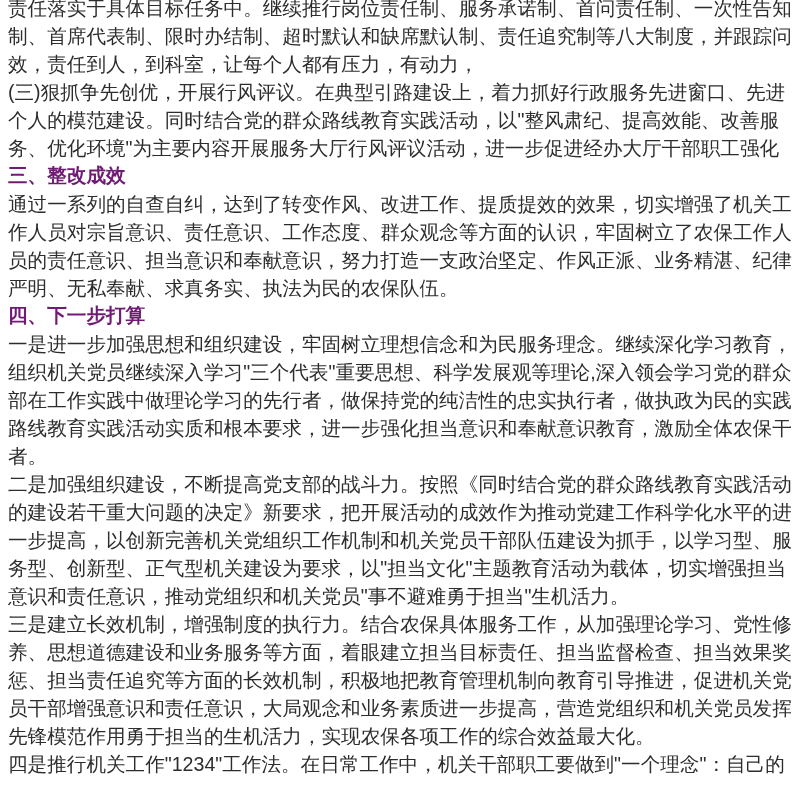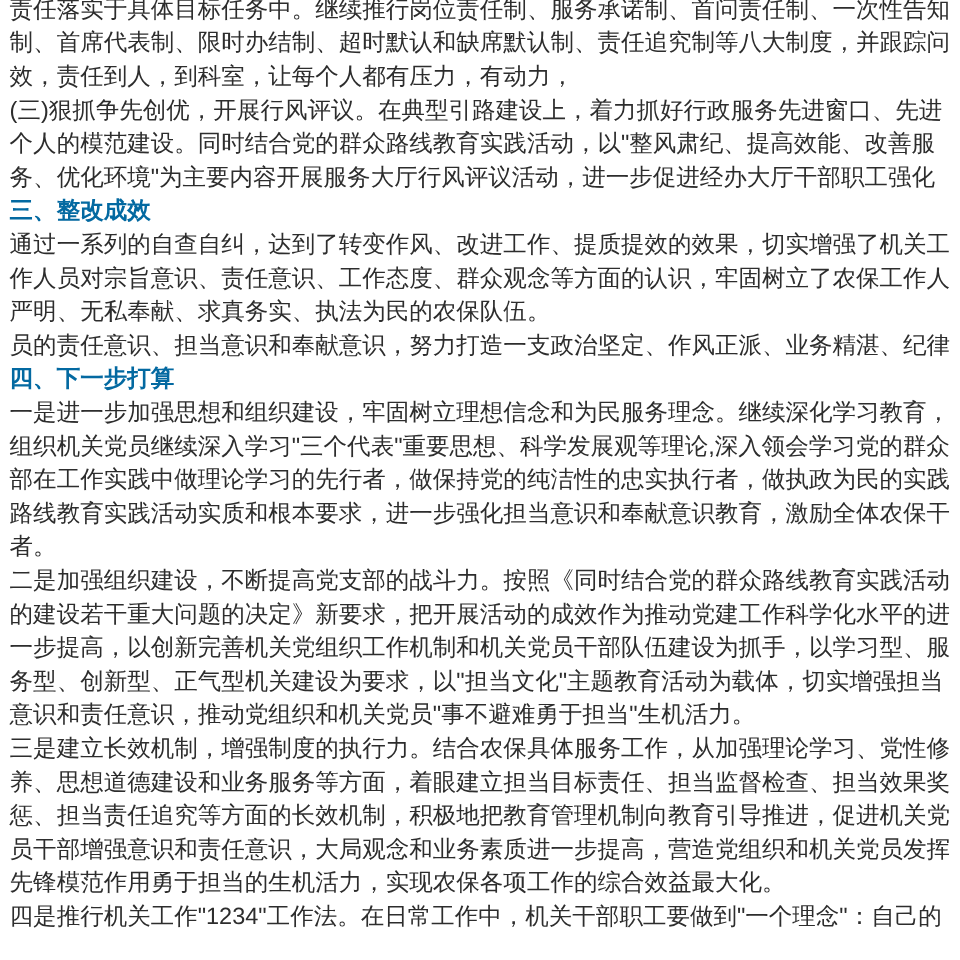--- a/index.html
+++ b/index.html
@@ -24,38 +24,39 @@
   .line {
     font-size: 19.6px;
     line-height: 28px;
     height: 28px;
     white-space: nowrap;
     letter-spacing: 0;
     font-weight: normal;
   }
   .line.bold {
     font-weight: bold;
-    color: #0369a1;
+    color: #701a75;
+    font-family: Liberation Serif, serif;
   }
 </style>
 </head>
 <body>
 
 <div class="doc" id="doc-container">
     <div class="line">责任落实于具体目标任务中。继续推行岗位责任制、服务承诺制、首问责任制、一次性告知</div>
     <div class="line">制、首席代表制、限时办结制、超时默认和缺席默认制、责任追究制等八大制度，并跟踪问</div>
     <div class="line">效，责任到人，到科室，让每个人都有压力，有动力，</div>
     <div class="line">(三)狠抓争先创优，开展行风评议。在典型引路建设上，着力抓好行政服务先进窗口、先进</div>
     <div class="line">个人的模范建设。同时结合党的群众路线教育实践活动，以"整风肃纪、提高效能、改善服</div>
     <div class="line">务、优化环境"为主要内容开展服务大厅行风评议活动，进一步促进经办大厅干部职工强化</div>
     <div class="line bold">三、整改成效</div>
     <div class="line">通过一系列的自查自纠，达到了转变作风、改进工作、提质提效的效果，切实增强了机关工</div>
     <div class="line">作人员对宗旨意识、责任意识、工作态度、群众观念等方面的认识，牢固树立了农保工作人</div>
+    <div class="line">员的责任意识、担当意识和奉献意识，努力打造一支政治坚定、作风正派、业务精湛、纪律</div>
     <div class="line">严明、无私奉献、求真务实、执法为民的农保队伍。</div>
-    <div class="line">员的责任意识、担当意识和奉献意识，努力打造一支政治坚定、作风正派、业务精湛、纪律</div>
     <div class="line bold">四、下一步打算</div>
     <div class="line">一是进一步加强思想和组织建设，牢固树立理想信念和为民服务理念。继续深化学习教育，</div>
     <div class="line">组织机关党员继续深入学习"三个代表"重要思想、科学发展观等理论,深入领会学习党的群众</div>
     <div class="line">部在工作实践中做理论学习的先行者，做保持党的纯洁性的忠实执行者，做执政为民的实践</div>
     <div class="line">路线教育实践活动实质和根本要求，进一步强化担当意识和奉献意识教育，激励全体农保干</div>
     <div class="line">者。</div>
     <div class="line">二是加强组织建设，不断提高党支部的战斗力。按照《同时结合党的群众路线教育实践活动</div>
     <div class="line">的建设若干重大问题的决定》新要求，把开展活动的成效作为推动党建工作科学化水平的进</div>
     <div class="line">一步提高，以创新完善机关党组织工作机制和机关党员干部队伍建设为抓手，以学习型、服</div>
     <div class="line">务型、创新型、正气型机关建设为要求，以"担当文化"主题教育活动为载体，切实增强担当</div>

